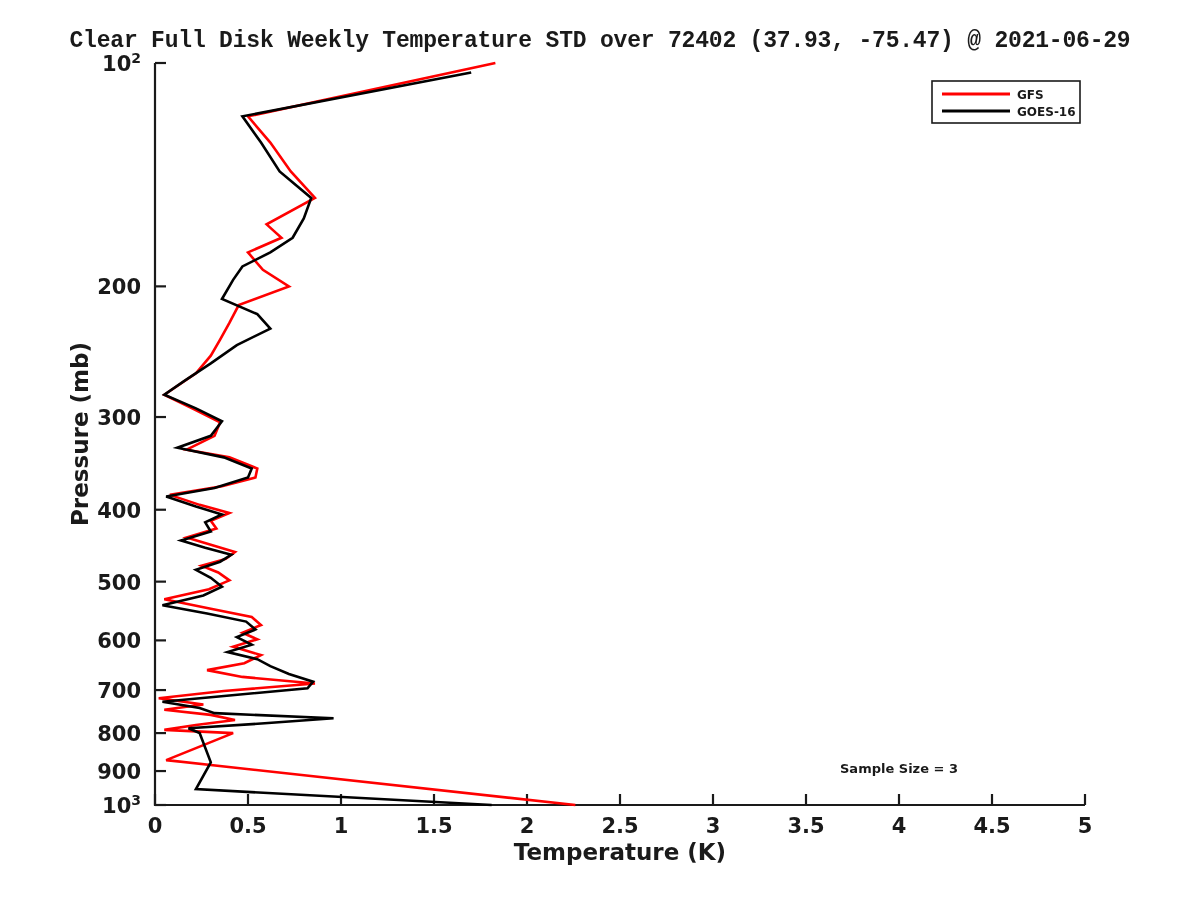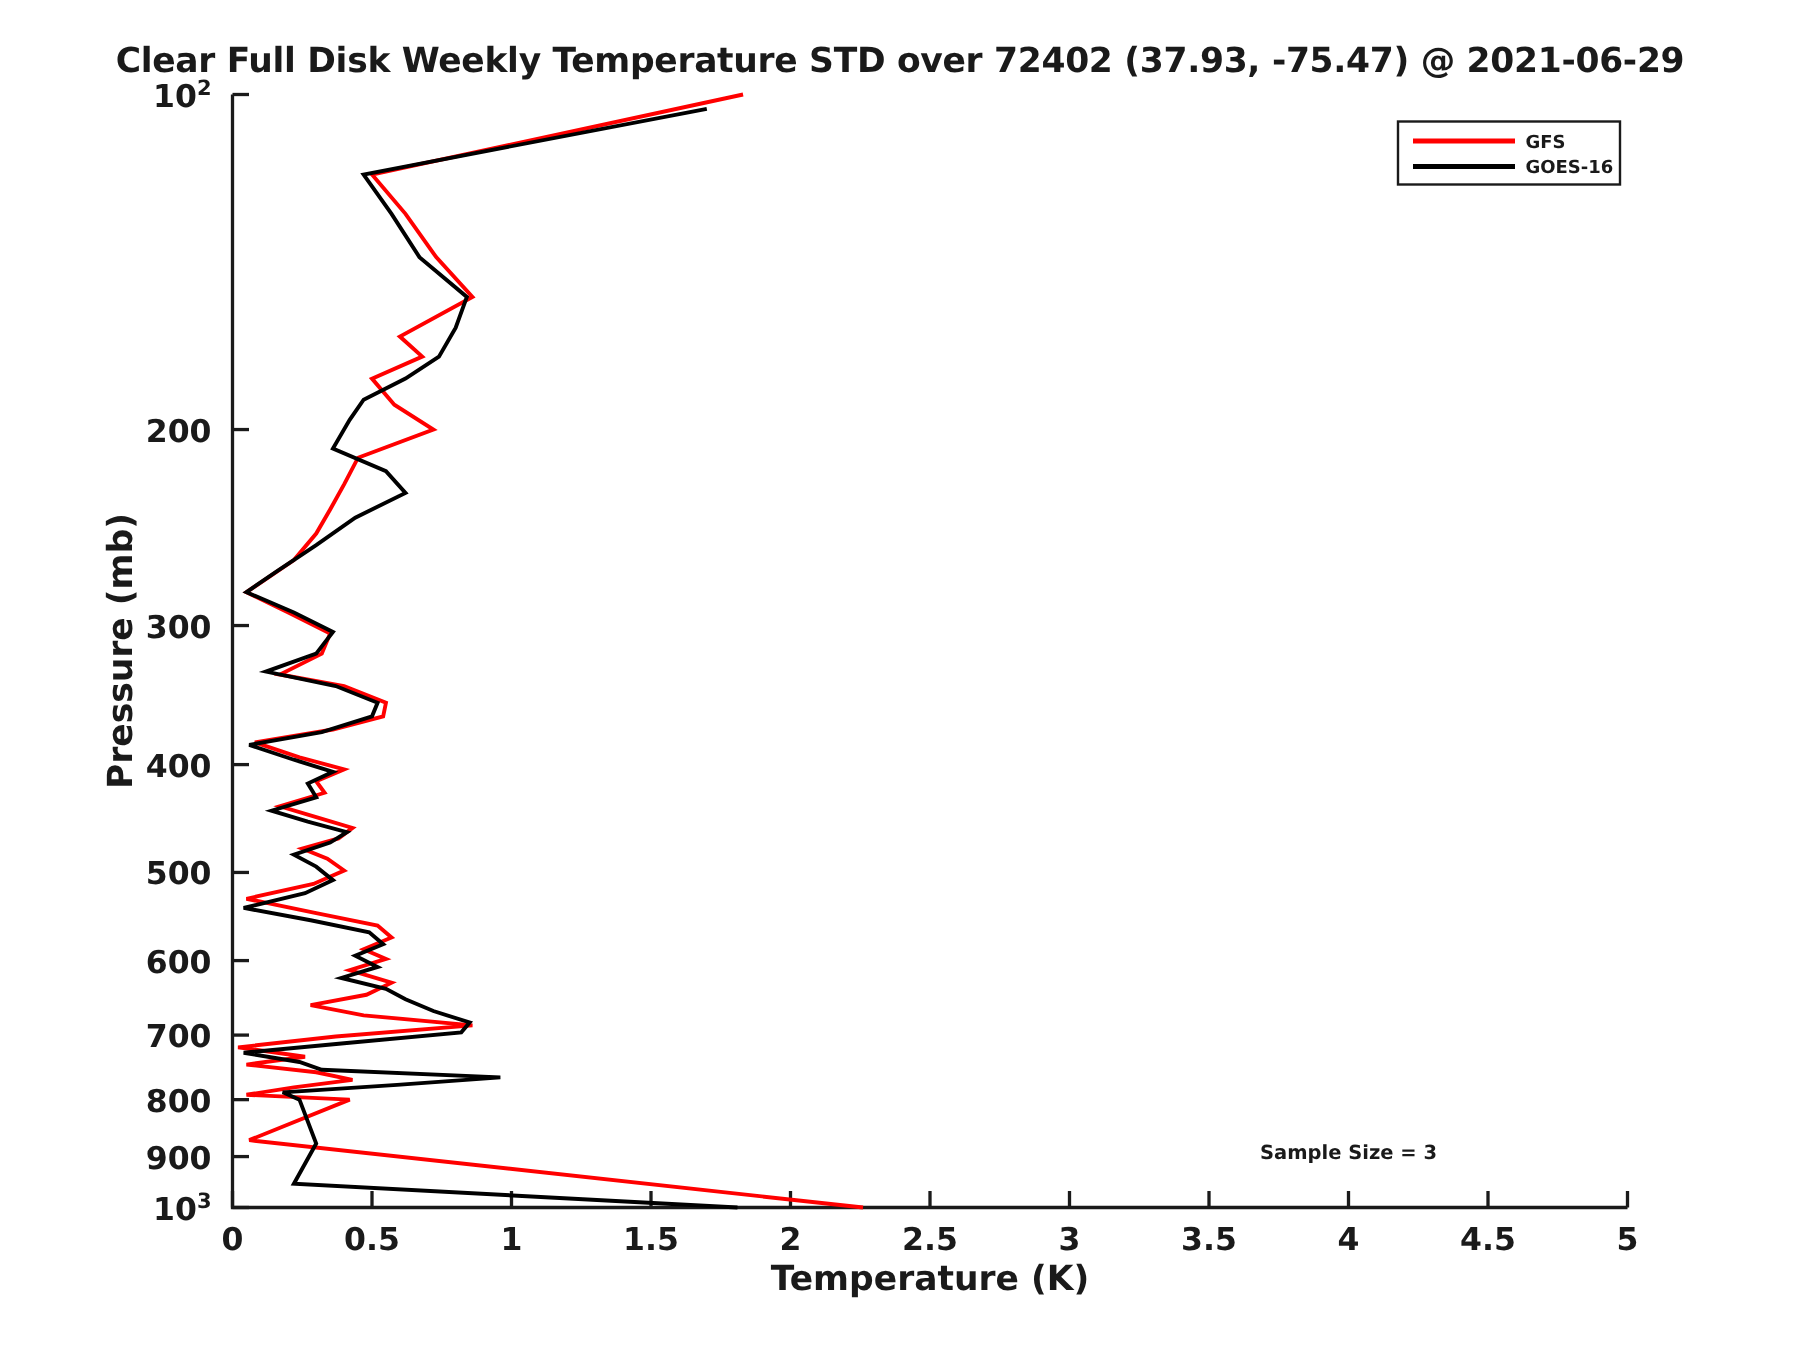--- a/index.html
+++ b/index.html
@@ -19,20 +19,21 @@
     position: absolute;
     left: 0;
     top: 28px;
     width: 1200px;
     text-align: center;
     font-size: 23px;
     font-weight: bold;
     color: #1a1a1a;
     letter-spacing: -0.2px;
     white-space: nowrap;
+    font-family: Liberation Mono, monospace;
   }
   #plot-svg {
     position: absolute;
     left: 0;
     top: 0;
   }
   .tick-label {
     font-family: "DejaVu Sans", sans-serif;
     font-size: 21px;
     font-weight: bold;

